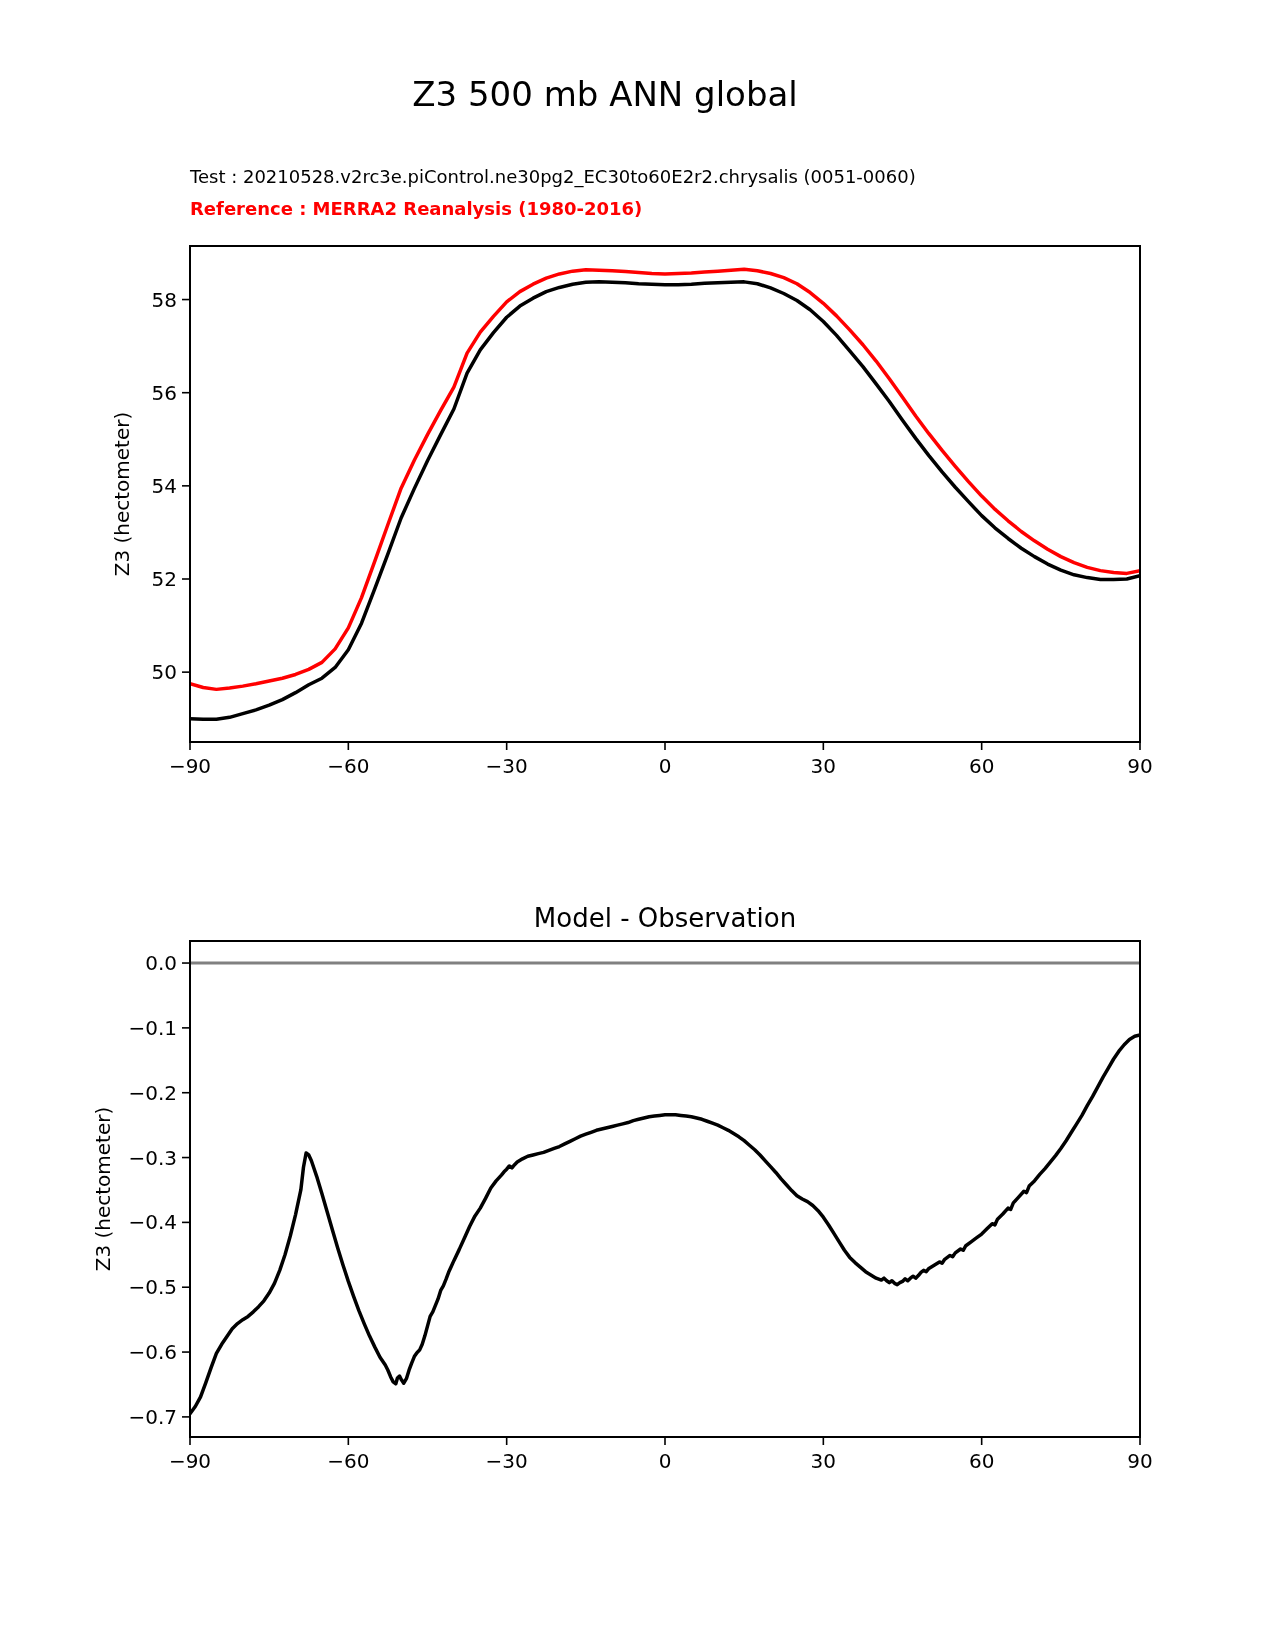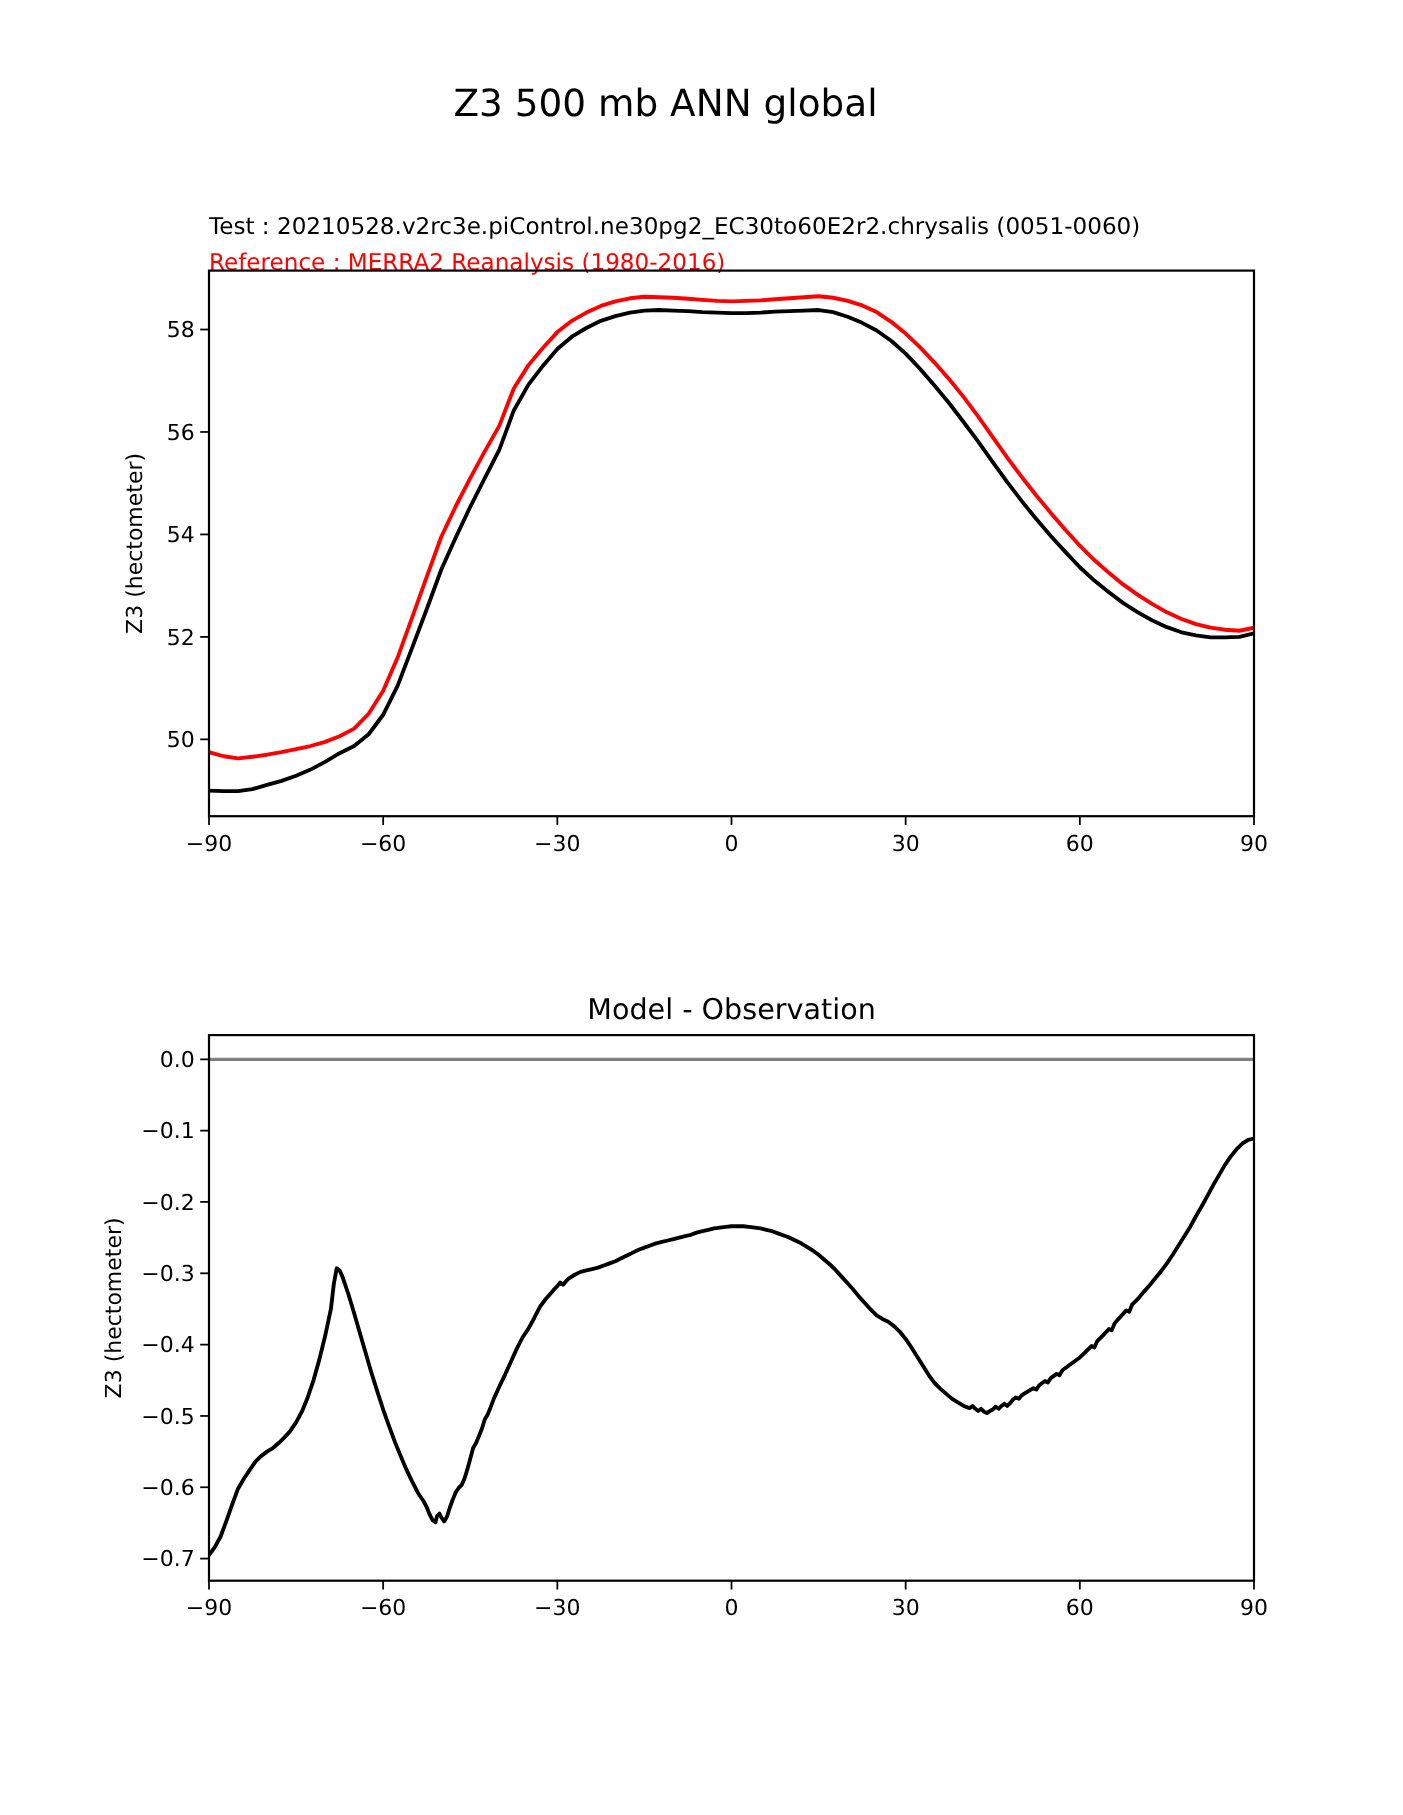--- a/index.html
+++ b/index.html
@@ -1,22 +1,22 @@
 <!DOCTYPE html>
 <html><head>
 <meta charset="utf-8">
 <style>
   html,body{margin:0;padding:0;background:#ffffff;}
   #figure{position:relative;width:1275px;height:1646px;background:#ffffff;
           font-family:"DejaVu Sans","Liberation Sans",sans-serif;color:#000;}
   .suptitle{position:absolute;left:605px;top:74px;transform:translateX(-50%);
             font-size:34px;white-space:nowrap;}
-  .subtitle{position:absolute;left:190px;font-size:21px;white-space:nowrap;margin-top:28px;}
+  .subtitle{position:absolute;left:190px;font-size:18px;white-space:nowrap;}
   #sub-test{top:166px;color:#000000;}
-  #sub-ref{top:198px;color:#ff0000;}
+  #sub-ref{top:198px;color:#ff0000;font-weight:bold;}
   .plot-title{position:absolute;left:665px;top:903px;transform:translateX(-50%);
               font-size:26px;white-space:nowrap;}
   .ylab{position:absolute;font-size:20px;white-space:nowrap;
         transform:translate(-50%,-50%) rotate(-90deg);}
   #ylab-top{left:122px;top:494px;}
   #ylab-bot{left:103px;top:1189px;}
   svg{position:absolute;left:0;display:block;}
   #plot-top-svg{top:230px;}
   #plot-bot-svg{top:925px;}
 </style>

